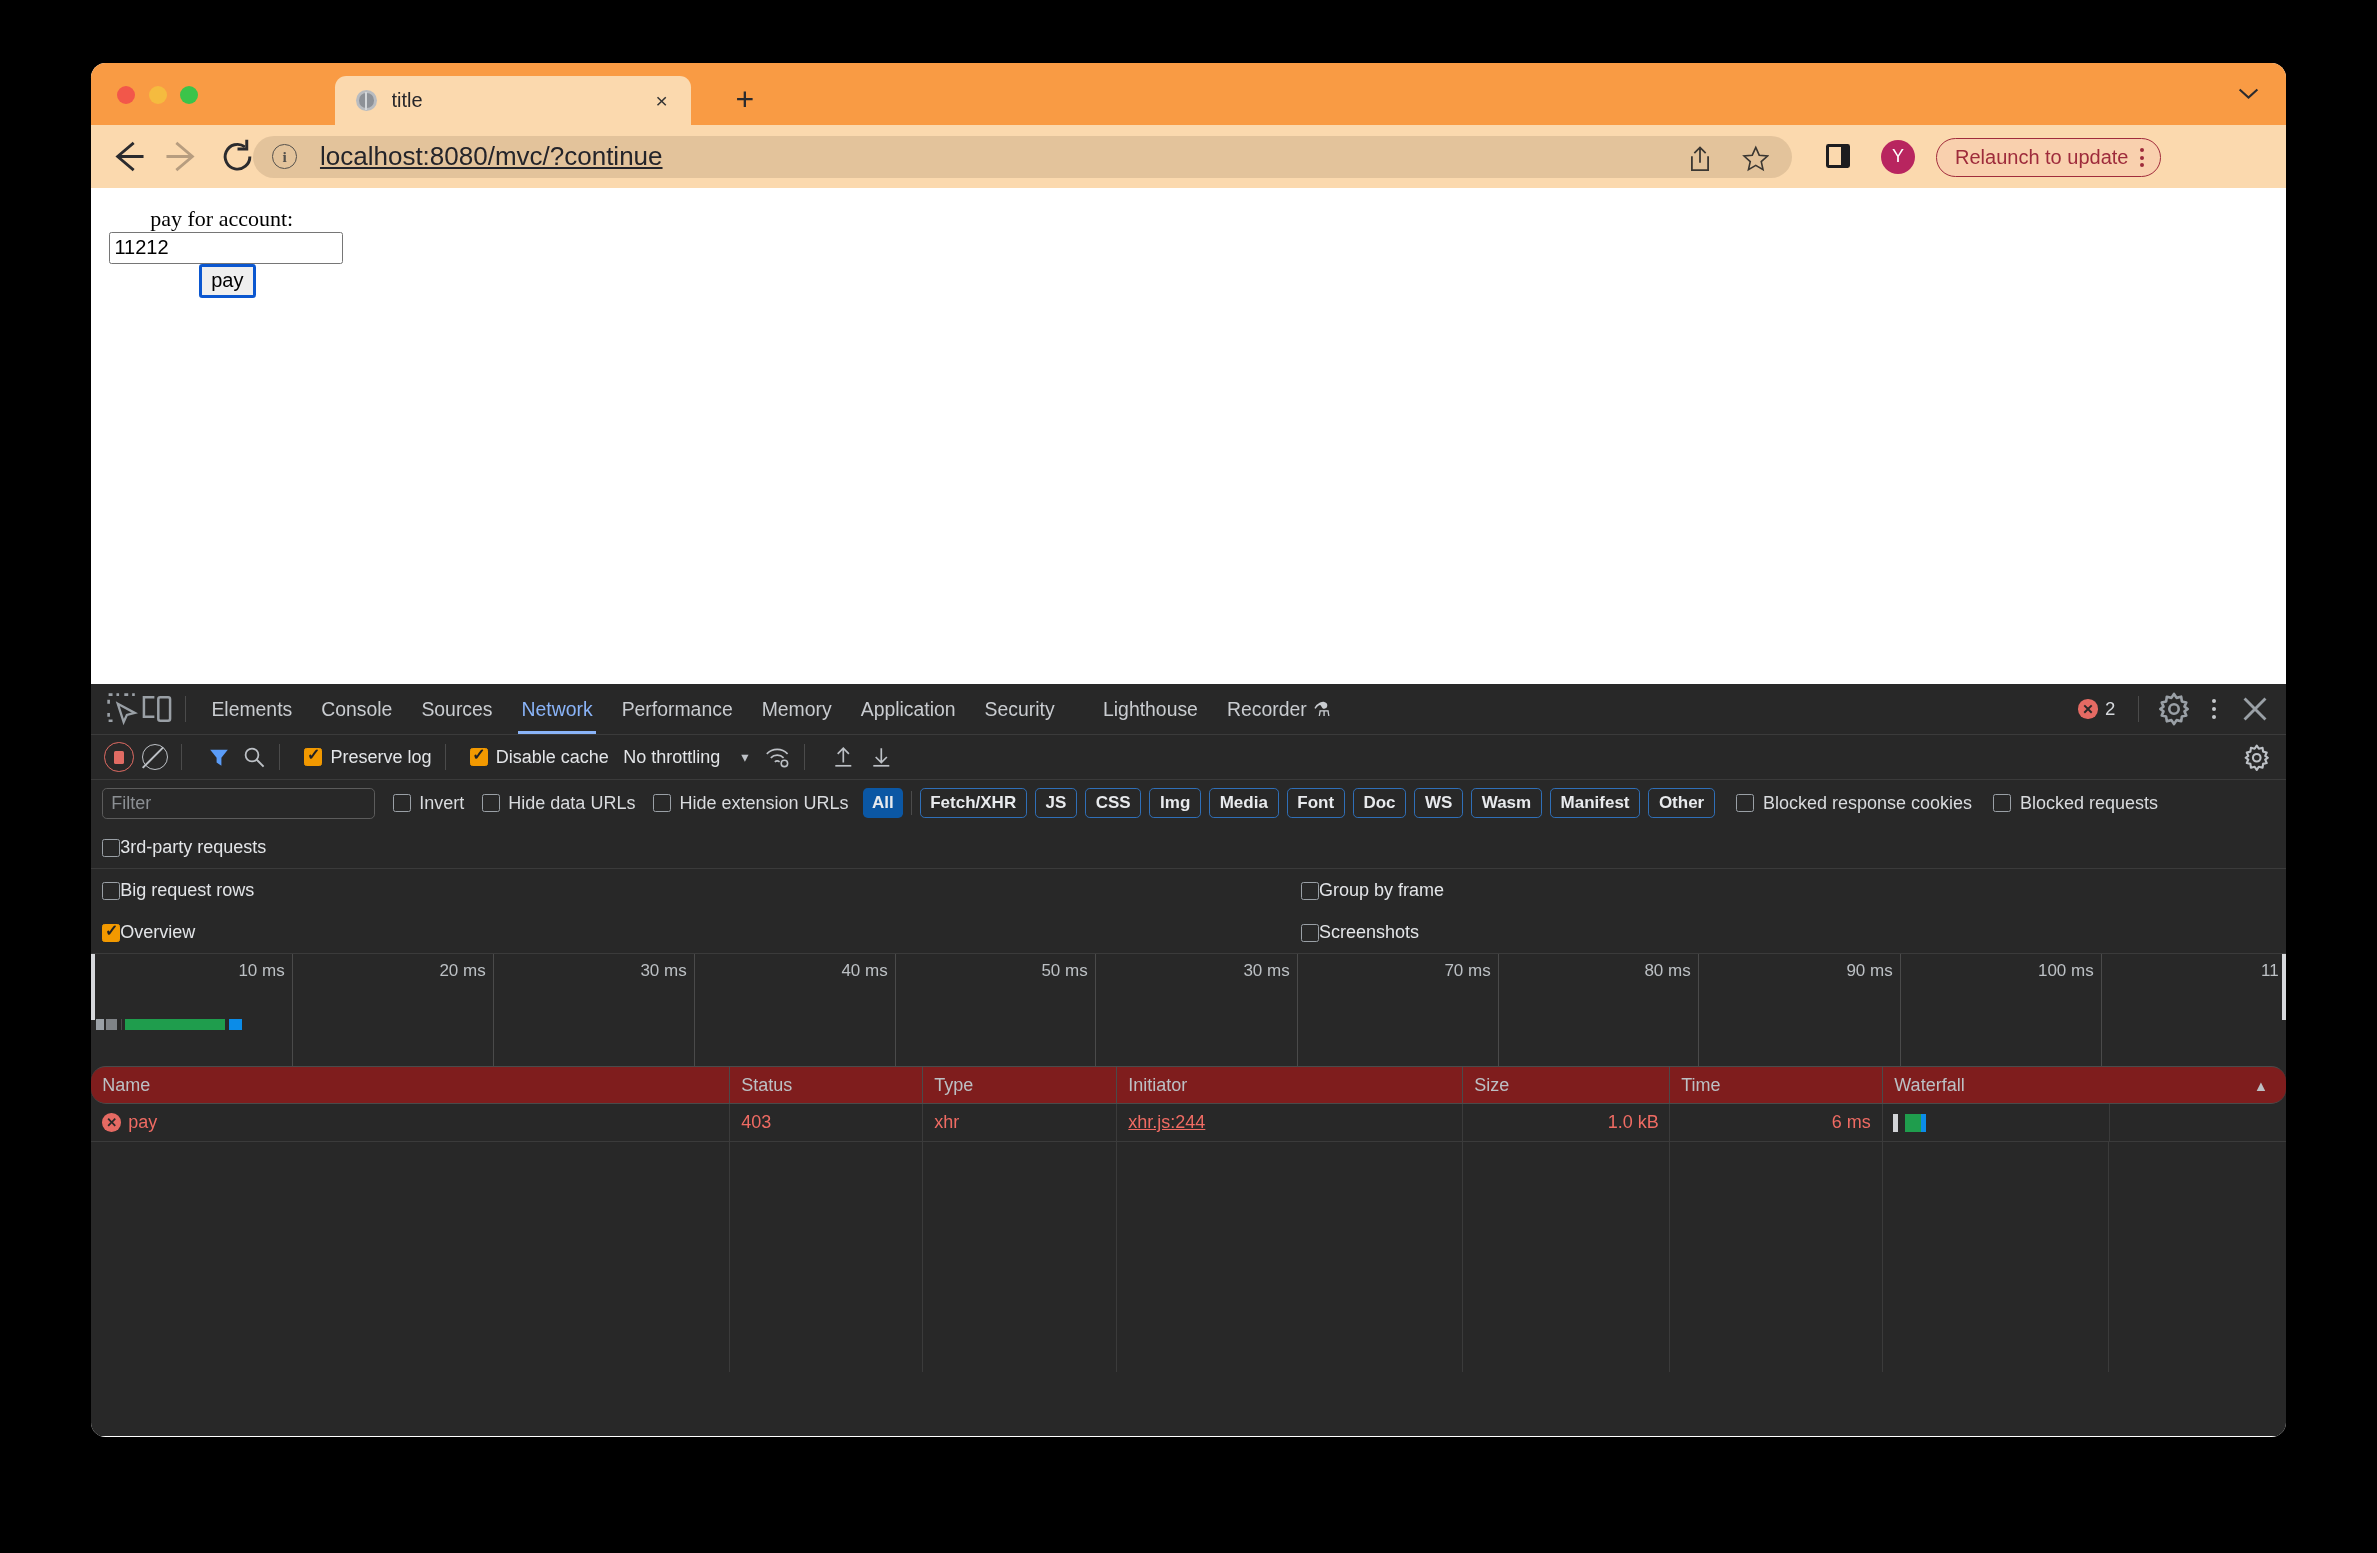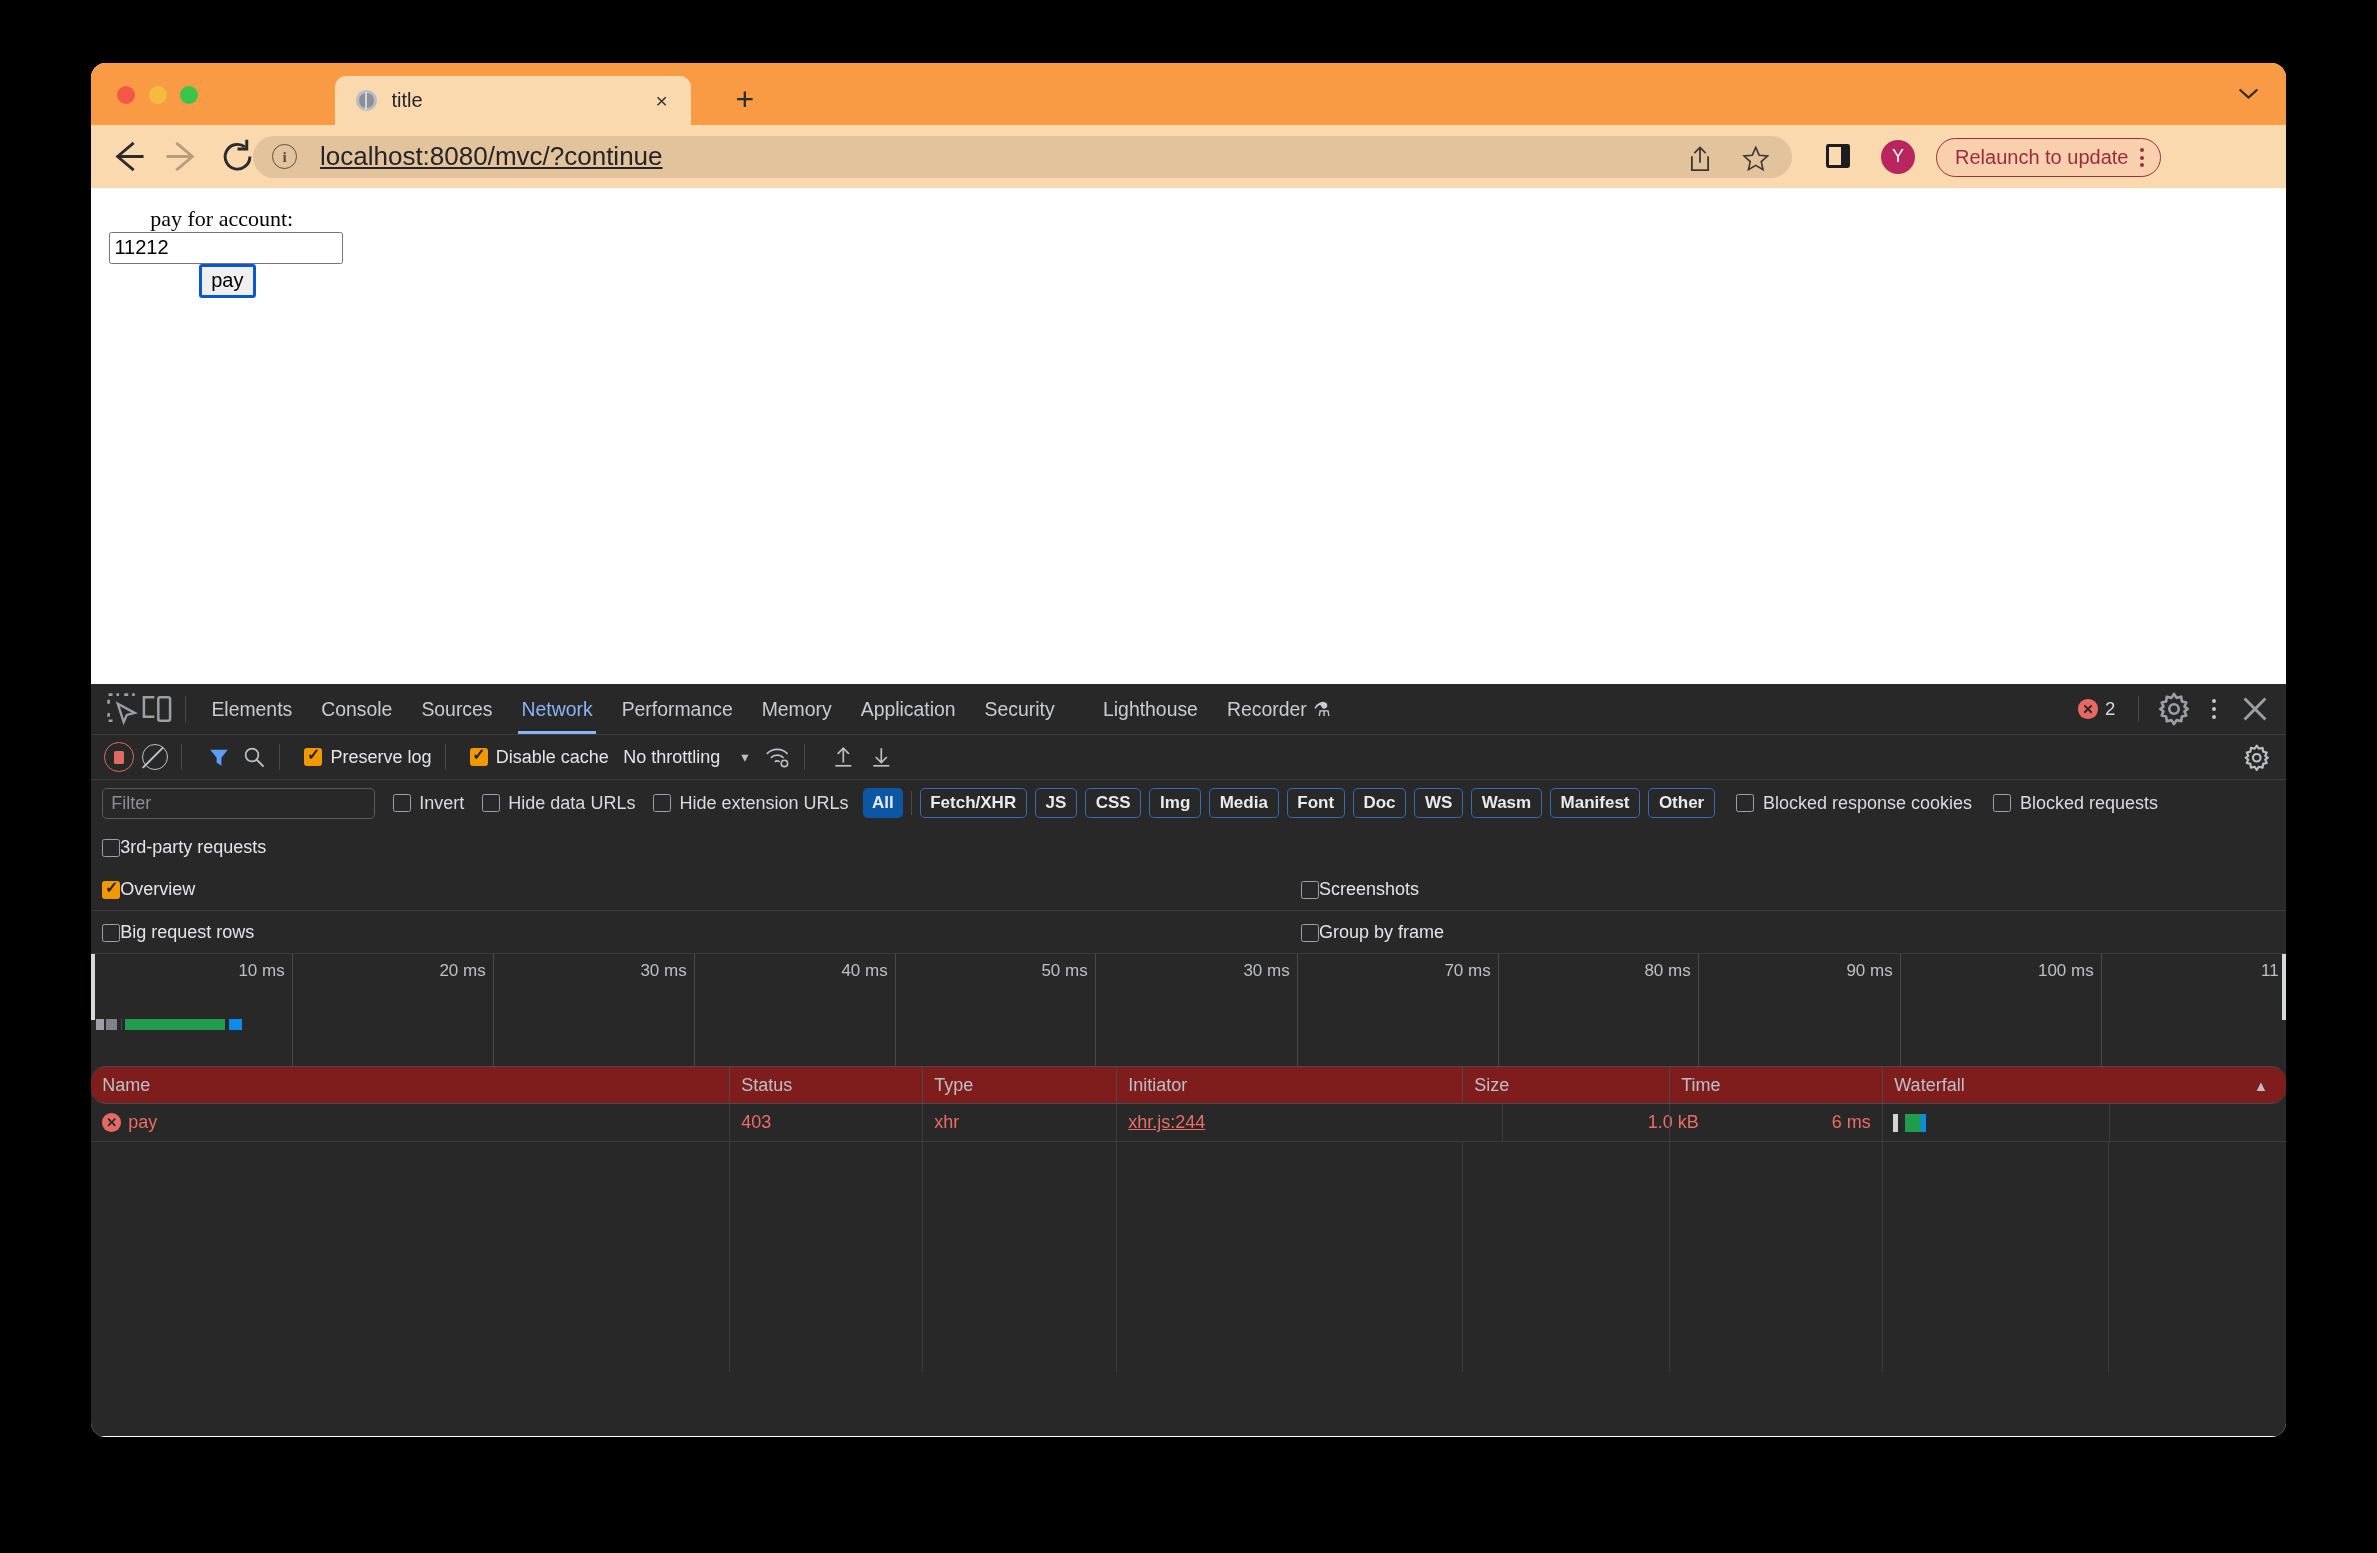--- a/index.html
+++ b/index.html
@@ -645,38 +645,38 @@
         <span>Blocked requests</span>
       </label>
     </div>
 
     <div class="opt-row noborder">
       <label class="opt left">
         <span class="cb"></span>
         <span>3rd-party requests</span>
       </label>
     </div>
+    <div class="opt-row">
+      <label class="opt left">
+        <span class="cb"></span>
+        <span>Big request rows</span>
+      </label>
+      <label class="opt right">
+        <span class="cb"></span>
+        <span>Group by frame</span>
+      </label>
+    </div>
     <div class="opt-row noborder">
       <label class="opt left">
         <span class="cb on"></span>
         <span>Overview</span>
       </label>
       <label class="opt right">
         <span class="cb"></span>
         <span>Screenshots</span>
-      </label>
-    </div>
-    <div class="opt-row">
-      <label class="opt left">
-        <span class="cb"></span>
-        <span>Big request rows</span>
-      </label>
-      <label class="opt right">
-        <span class="cb"></span>
-        <span>Group by frame</span>
       </label>
     </div>
 
     <div class="overview">
       <div class="ov-handle-l"></div>
       <div class="ov-handle-r"></div>
 
       <div class="ov-tick" style="left:201px"></div>
       <div class="ov-tick" style="left:402px"></div>
       <div class="ov-tick" style="left:603px"></div>
@@ -730,21 +730,21 @@
       <div class="tr">
         <div class="td first" style="left:0;width:638px">
           <span class="err-dot">✕</span>
           <span>pay</span>
         </div>
         <div class="td" style="left:638px;width:192px">403</div>
         <div class="td" style="left:831px;width:194px">xhr</div>
         <div class="td" style="left:1025px;width:346px">
           <span class="link-underline">xhr.js:244</span>
         </div>
-        <div class="td right" style="left:1411px;width:208px">1.0 kB</div>
+        <div class="td right" style="left:1371px;width:208px">1.0 kB</div>
         <div class="td right" style="left:1578px;width:213px">6 ms</div>
         <div class="td" style="left:1791px;width:404px;padding:0">
           <div class="wf-cell" style="left:0;width:226px">
             <span class="wf-seg" style="width:5.7px;background:#d2d4d7"></span>
             <span class="wf-seg" style="width:6.5px;background:#282828"></span>
             <span class="wf-seg" style="width:16px;background:#1f9d4d"></span>
             <span class="wf-seg" style="width:4.8px;background:#0b8ce8"></span>
           </div>
           <div class="colline" style="left:226px"></div>
         </div>

